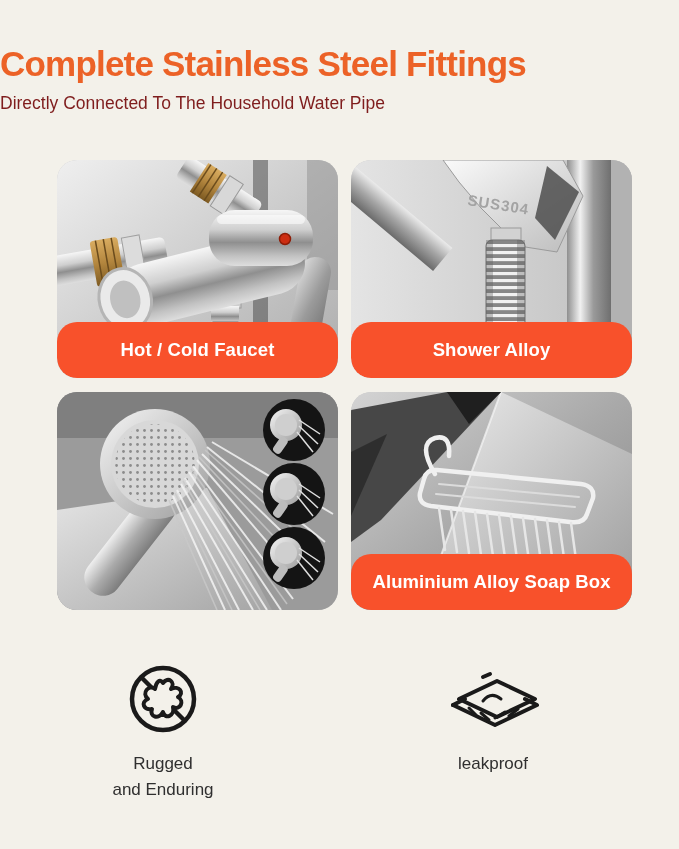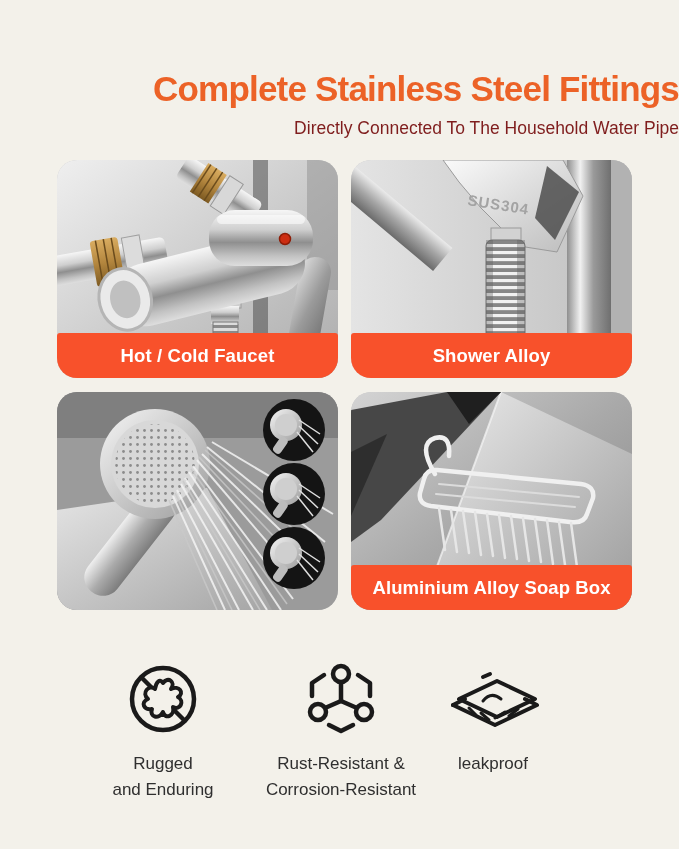--- a/index.html
+++ b/index.html
@@ -2,37 +2,37 @@
 <html><head>
 <meta charset="utf-8">
 <style>
   html,body{margin:0;padding:0;}
   body{
     width:679px;height:849px;
     background:#F3F1EA;
     font-family:"Liberation Sans",sans-serif;
     position:relative;overflow:hidden;
   }
-  .header{padding-top:69px;text-align:right;}
+  .header{padding-top:44px;text-align:left;}
   .title{
     margin:0;font-size:35px;font-weight:bold;color:#EC6227;
     letter-spacing:-0.8px;line-height:1.15;
   }
   .subtitle{margin-top:9px;font-size:17.5px;color:#7f1d1d;}
   .grid{
     position:absolute;left:57px;top:160px;width:575px;
     display:grid;grid-template-columns:281px 281px;grid-template-rows:218px 218px;
     gap:14px 13px;
   }
   .panel{position:relative;border-radius:20px;overflow:hidden;background:#c9c9c9;}
   .photo{position:absolute;inset:0;}
   .photo svg{display:block;width:100%;height:100%;}
   .band{
-    position:absolute;left:0;right:0;bottom:0;height:45px;
-    background:#F8512B;border-radius:3px;
+    position:absolute;left:0;right:0;bottom:0;height:56px;
+    background:#F8512B;border-radius:20px;
     display:flex;align-items:center;justify-content:center;
   }
   .band span{color:#ffffff;font-weight:bold;font-size:18.5px;letter-spacing:0.1px;}
   .features{position:absolute;left:0;top:656px;width:679px;height:175px;}
   .feature{position:absolute;top:0;text-align:center;}
   .f1{left:73px;width:180px;}
   .f2{left:241px;width:200px;}
   .f3{left:413px;width:160px;}
   .ficon{height:86px;display:flex;align-items:center;justify-content:center;}
   .flabel{margin-top:9px;font-size:17px;line-height:26px;color:#2F2F2F;}
@@ -323,39 +323,20 @@
         <line x1="19" y1="19" x2="61" y2="61"></line>
         <path fill="#F3F1EA" stroke-width="4" d="M40,24 C45,17 53,23 48,30 C56,26 62,34 55,38 C62,42 57,52 50,48 C52,57 42,61 40,53 C36,61 26,58 29,50 C21,52 17,43 25,40 C18,34 26,25 32,30 C33,23 37,19 40,24 Z"></path>
       </svg>
     </div>
     <div class="flabel">
       <div>Rugged</div>
       <div>and Enduring</div>
     </div>
   </div>
 
-  <div class="feature f2">
-    <div class="ficon">
-      <svg width="80" height="80" viewBox="0 0 80 80" fill="none" stroke="#1A1A1A" stroke-width="4.5" stroke-linecap="round" stroke-linejoin="round">
-        <path d="M40,23 L40,42"></path>
-        <path d="M40,42 L24,49"></path>
-        <path d="M40,42 L56,49"></path>
-        <circle cx="40" cy="15" r="8" fill="#F3F1EA"></circle>
-        <circle cx="17" cy="53" r="8" fill="#F3F1EA"></circle>
-        <circle cx="63" cy="53" r="8" fill="#F3F1EA"></circle>
-        <path d="M11,37 L11,24 L23,16"></path>
-        <path d="M69,37 L69,24 L57,16"></path>
-        <path d="M28,66 L40,72 L52,66"></path>
-      </svg>
-    </div>
-    <div class="flabel">
-      <div>Rust-Resistant &amp;</div>
-      <div>Corrosion-Resistant</div>
-    </div>
-  </div>
 
   <div class="feature f3">
     <div class="ficon">
       <svg width="100" height="62" viewBox="0 0 100 62" fill="none" stroke="#1A1A1A" stroke-width="4" stroke-linecap="round" stroke-linejoin="round">
         <path d="M16,31 L54,13 L92,31 L54,49 Z" fill="#F3F1EA"></path>
         <line x1="40" y1="9" x2="47" y2="6"></line>
         <path d="M10,37 L22,31"></path>
         <path d="M10,37 L52,57 L94,37 L82,31"></path>
         <g stroke-width="3">
           <line x1="26" y1="40" x2="33" y2="47"></line>

